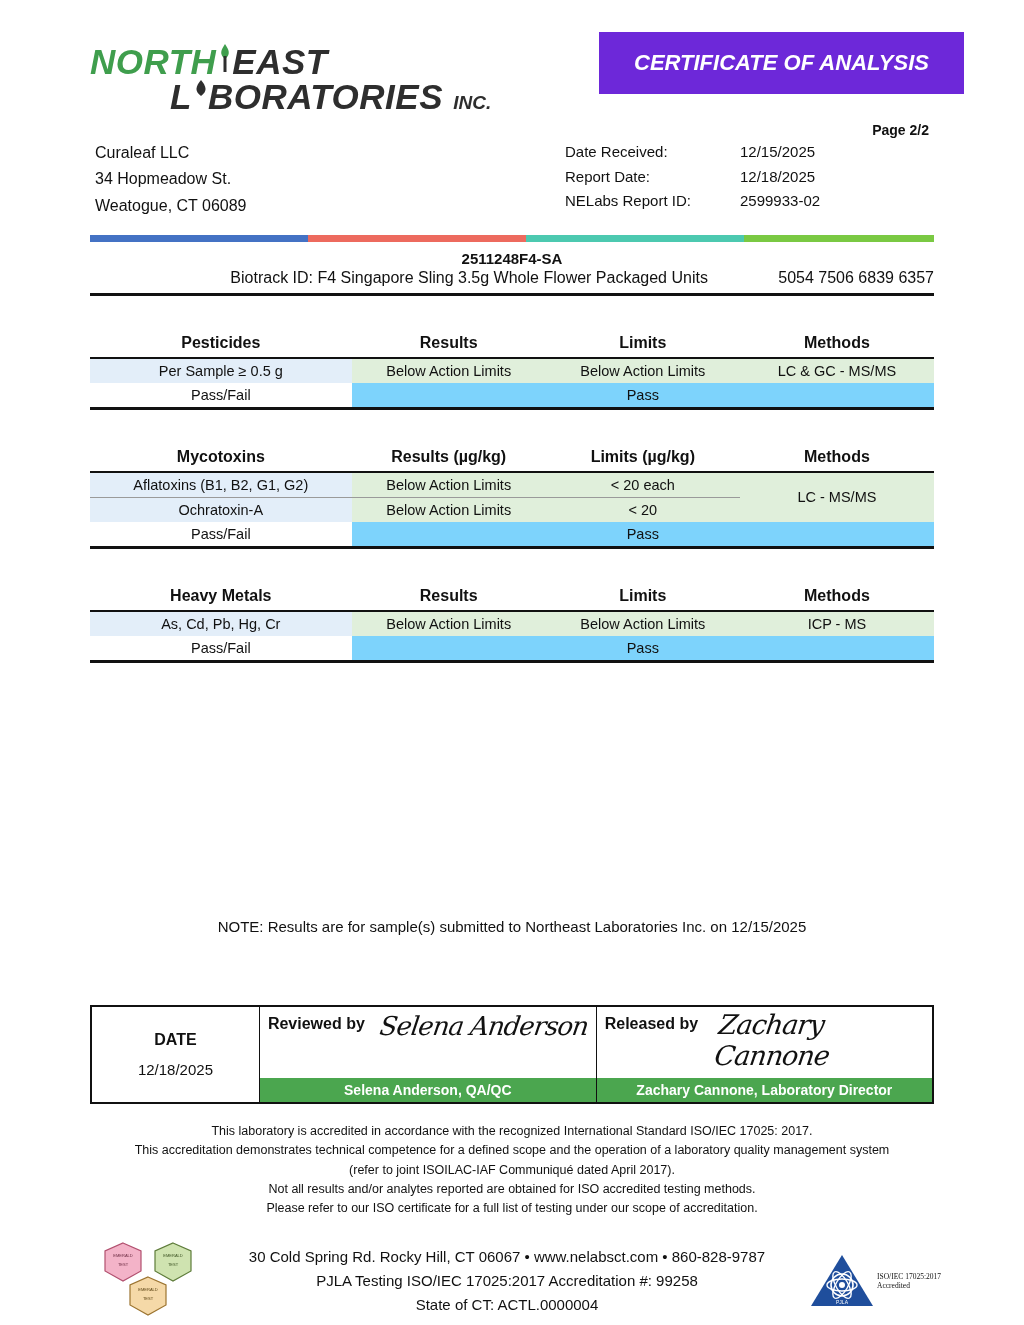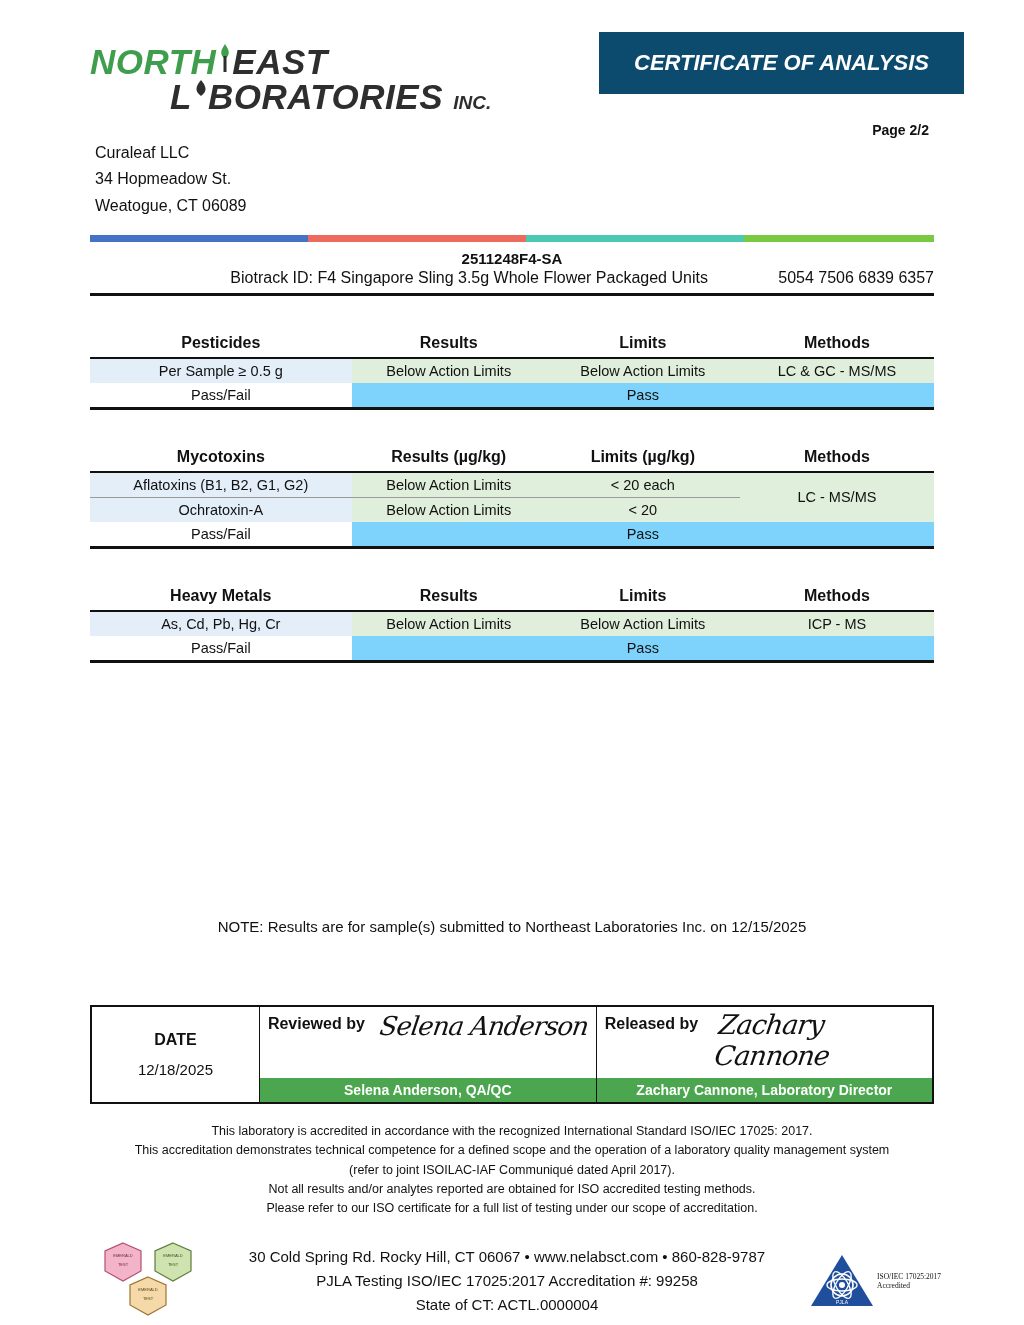--- a/index.html
+++ b/index.html
@@ -21,21 +21,21 @@
   .logo-line2 { font-size: 35px; font-weight: bold; letter-spacing: 0.5px; line-height: 1.05; padding-left: 80px; }
   .logo-ne { color: #2e2e2e; }
   .logo-green { color: #3f9e4d; }
   .logo-inc { font-size: 19px; font-weight: bold; color: #2e2e2e; letter-spacing: 0px; }
   .leaf {
     display: inline-block; position: relative; width: 16px; height: 30px; vertical-align: -4px;
   }
   .leaf svg { position: absolute; top: -6px; left: -2px; }
 
   .coa-box {
-    background: #0c4a6e; color: #fff; font-weight: bold; font-size: 22px;
+    background: #6d28d9; color: #fff; font-weight: bold; font-size: 22px;
     width: 365px; height: 62px; display: flex; align-items: center; justify-content: center;
     margin-left: auto; margin-top: 10px;
   }
 
   .page-num { text-align: right; font-size: 14px; font-weight: bold; padding: 6px 95px 0 0; }
 
   
   .meta-row { display: flex; padding: 0 60px 0 95px; margin-top: 2px; }
   .address { font-size: 16px; line-height: 1.65; width: 470px; }
   .meta { font-size: 15px; line-height: 1.65; }
@@ -139,20 +139,38 @@
     <div class="coa-box">CERTIFICATE OF ANALYSIS</div>
   </div>
 
   <div class="page-num">Page 2/2</div>
 
   <div class="meta-row">
     <div class="address">
       <div>Curaleaf LLC</div>
       <div>34 Hopmeadow St.</div>
       <div>Weatogue, CT 06089</div>
+    </div>
+    <div class="meta">
+      <table>
+        <tbody>
+            <tr>
+          <td class="lbl">Date Received:</td>
+          <td class="val">12/15/2025</td>
+        </tr>
+        <tr>
+          <td class="lbl">Report Date:</td>
+          <td class="val">12/18/2025</td>
+        </tr>
+        <tr>
+          <td class="lbl">NELabs Report ID:</td>
+          <td class="val">2599933-02</td>
+        </tr>
+      </tbody>
+        </table>
     </div>
   </div>
 
   <div class="rule-wrap">
     <div class="rule">
         <div></div>
         <div></div>
         <div></div>
         <div></div>
       </div>

